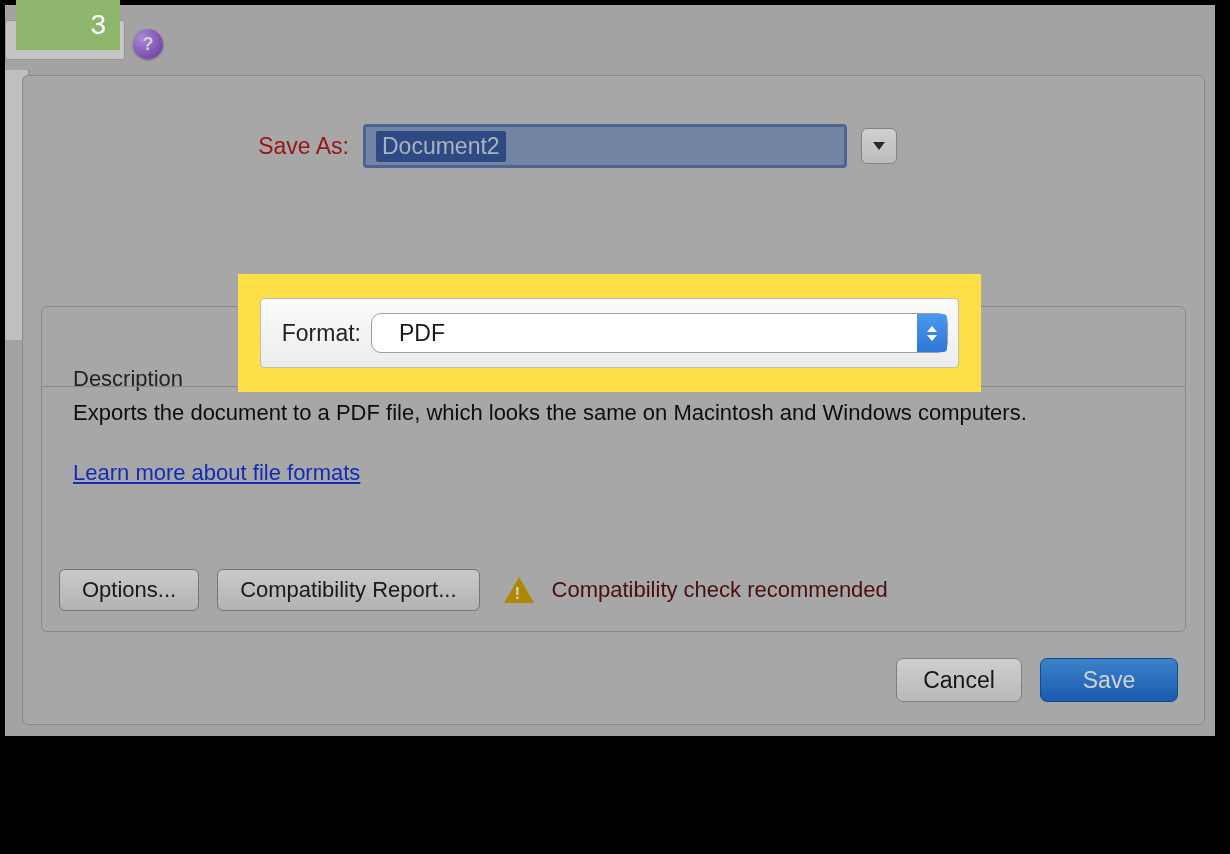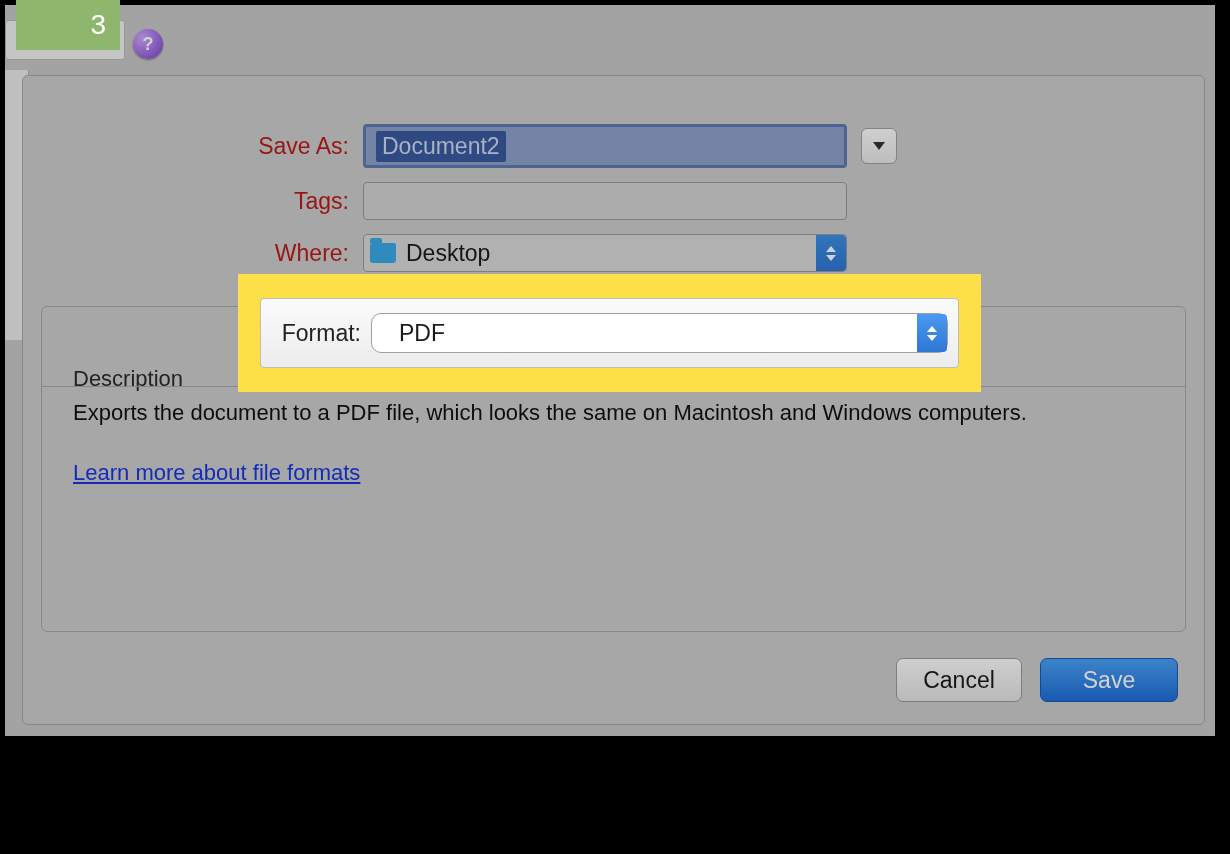--- a/index.html
+++ b/index.html
@@ -309,36 +309,21 @@
   <div class="row saveas-row">
     <div class="label">Save As:</div>
     <div class="saveas-input">
       <span class="saveas-text">Document2</span>
     </div>
     <div class="expand-btn">
       <div class="chevron-down"></div>
     </div>
   </div>
 
-  <div class="row tags-row">
-    <div class="label">Tags:</div>
-    <div class="tags-input"></div>
-  </div>
-
-  <div class="row where-row">
-    <div class="label">Where:</div>
-    <div class="where-select">
-      <div class="folder-icon"></div>
-      <span>Desktop</span>
-      <div class="where-stepper">
-        <div class="caret-up"></div>
-          <div class="caret-down"></div>
-      </div>
-    </div>
-  </div>
+
 
   <div class="section-frame"></div>
 
   <div class="hl nodim">
     <div class="hl-inner">
       <div class="fmt-label">Format:</div>
       <div class="fmt-select">
         <span>PDF</span>
         <div class="fmt-stepper">
           <div class="caret-up"></div>
@@ -346,20 +331,26 @@
         </div>
       </div>
     </div>
   </div>
 
   <div class="desc-title">Description</div>
   <div class="desc-divider"></div>
   <div class="desc-text">Exports the document to a PDF file, which looks the same on Macintosh and Windows computers.</div>
   <a class="learn-link">Learn more about file formats</a>
 
+  <div class="opts-row">
+    <div class="mac-btn">Options...</div>
+    <div class="mac-btn">Compatibility Report...</div>
+    <div class="warn-icon"></div>
+    <div class="warn-text">Compatibility check recommended</div>
+  </div>
 
   <div class="action-row">
     <div class="btn-cancel">Cancel</div>
     <div class="btn-save">Save</div>
   </div>
 
 </div>
 
 <div class="dim"></div>
 

